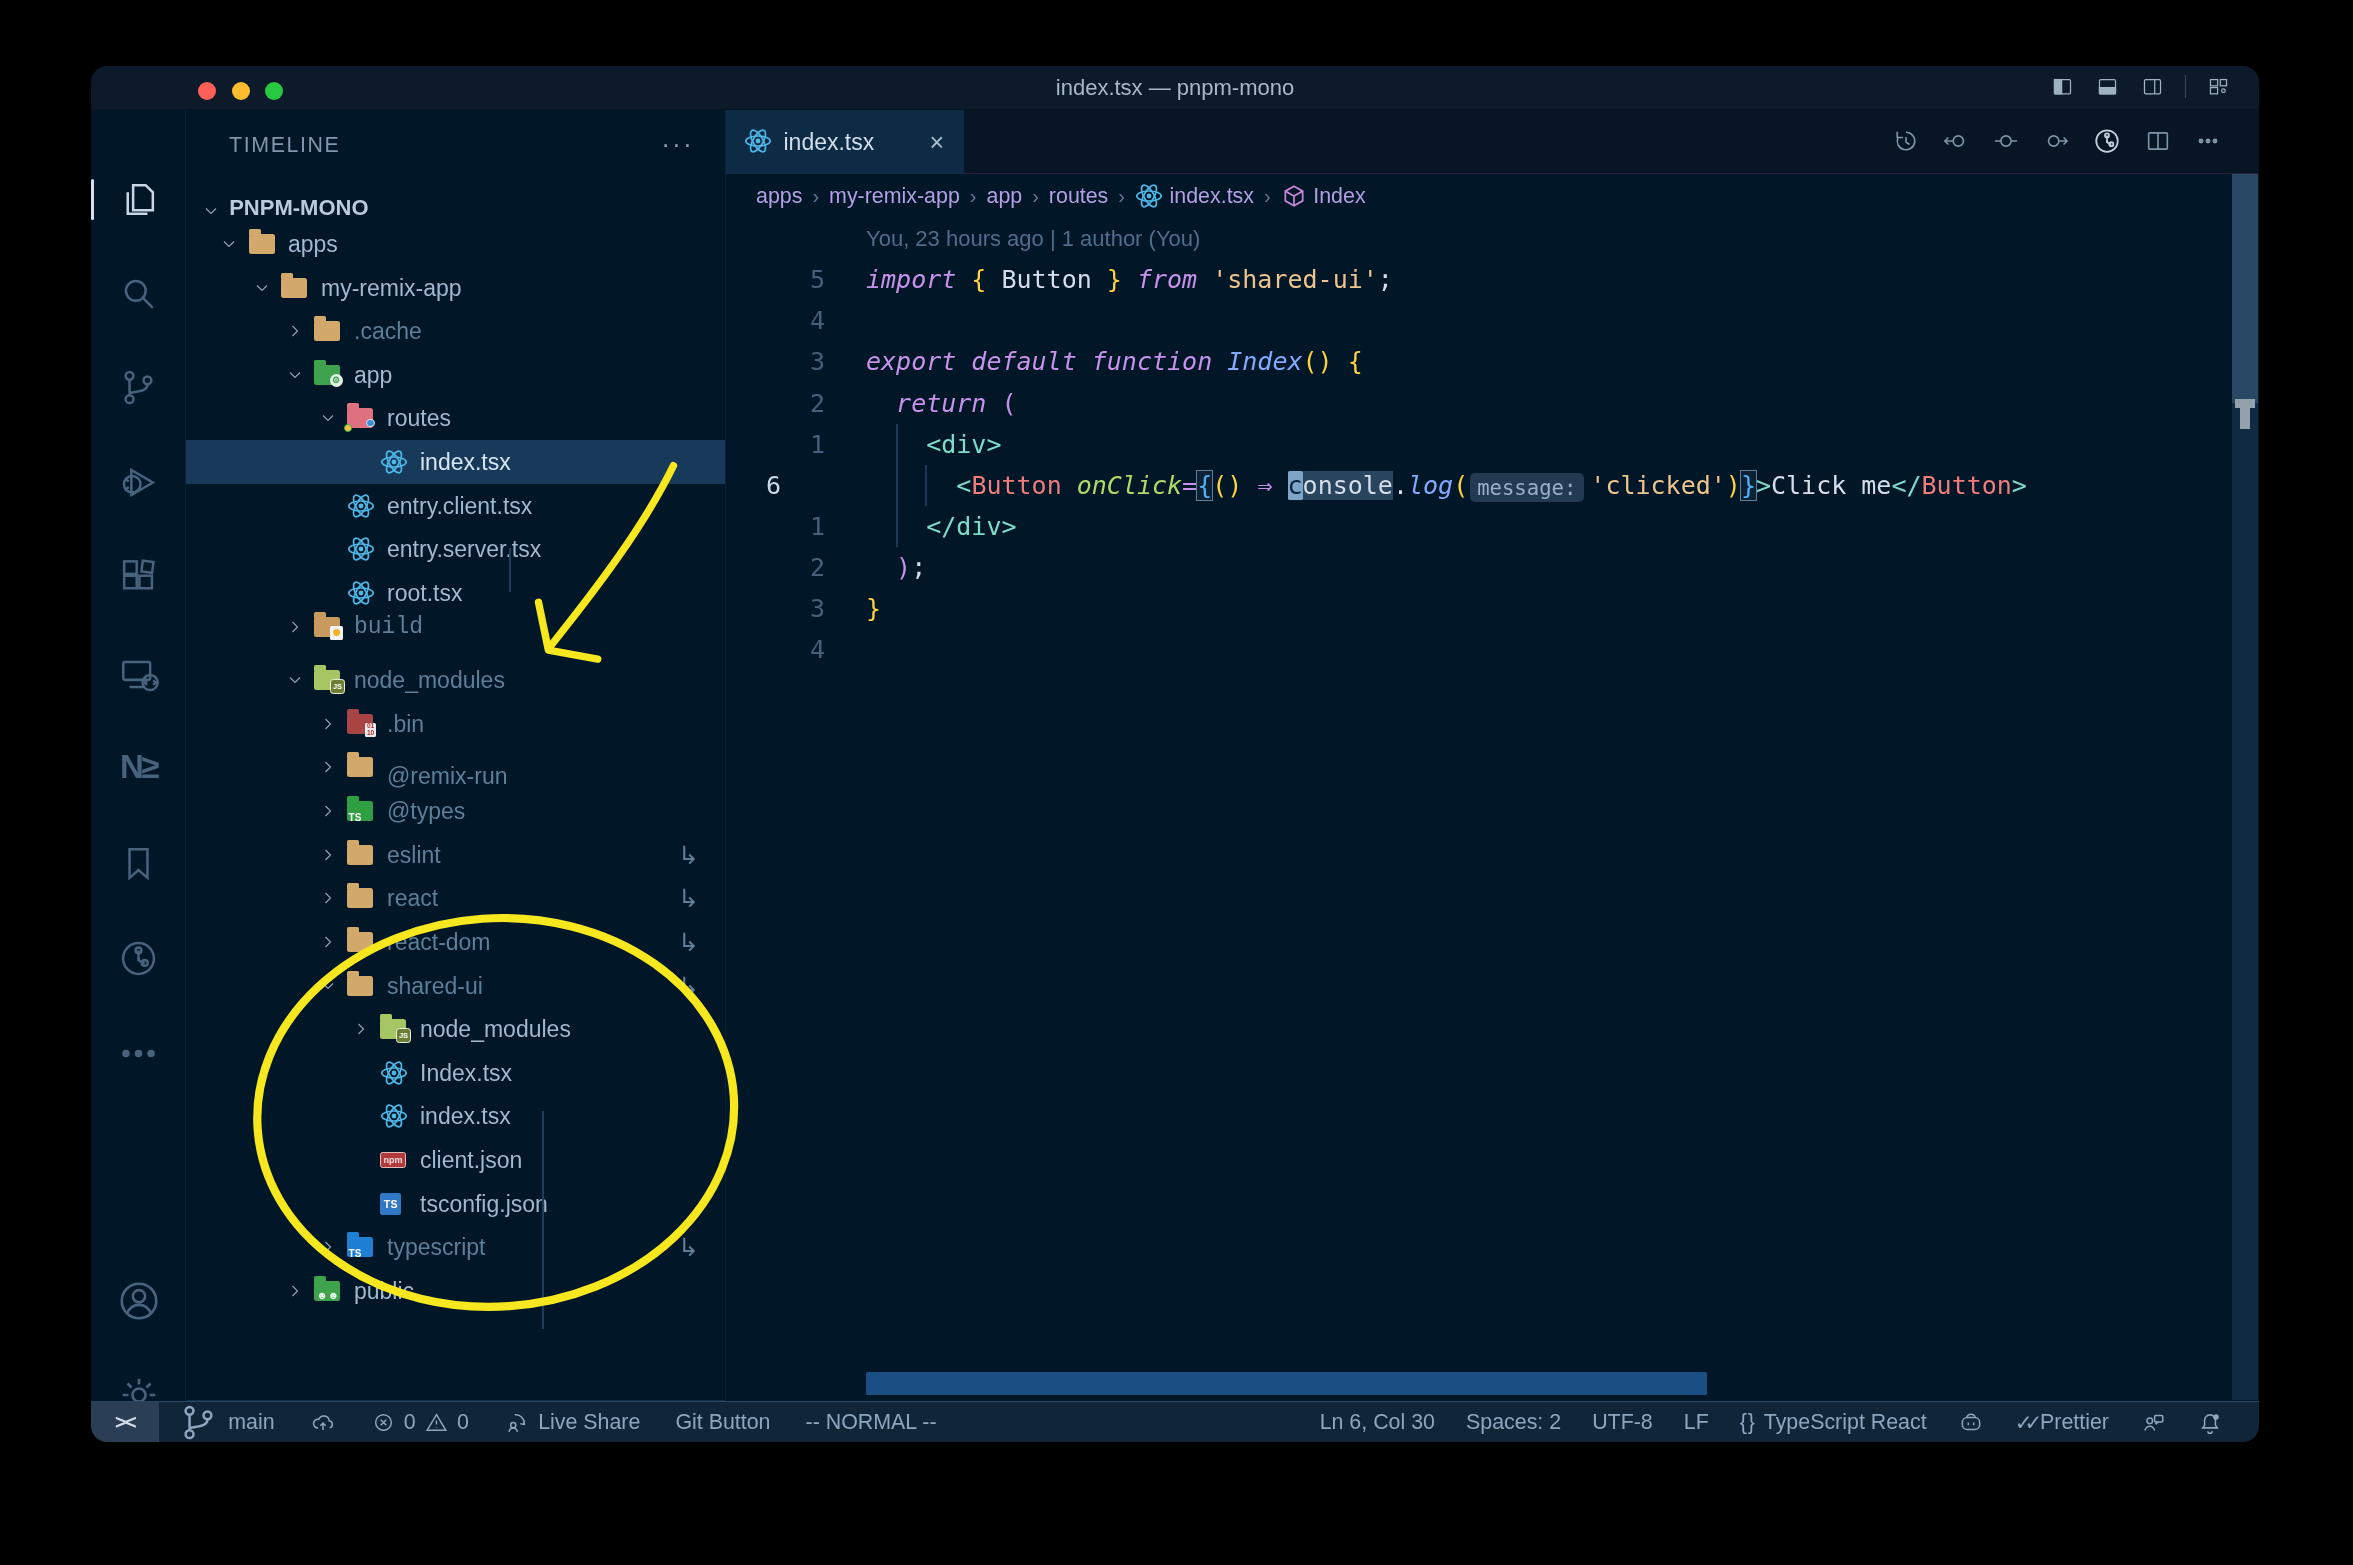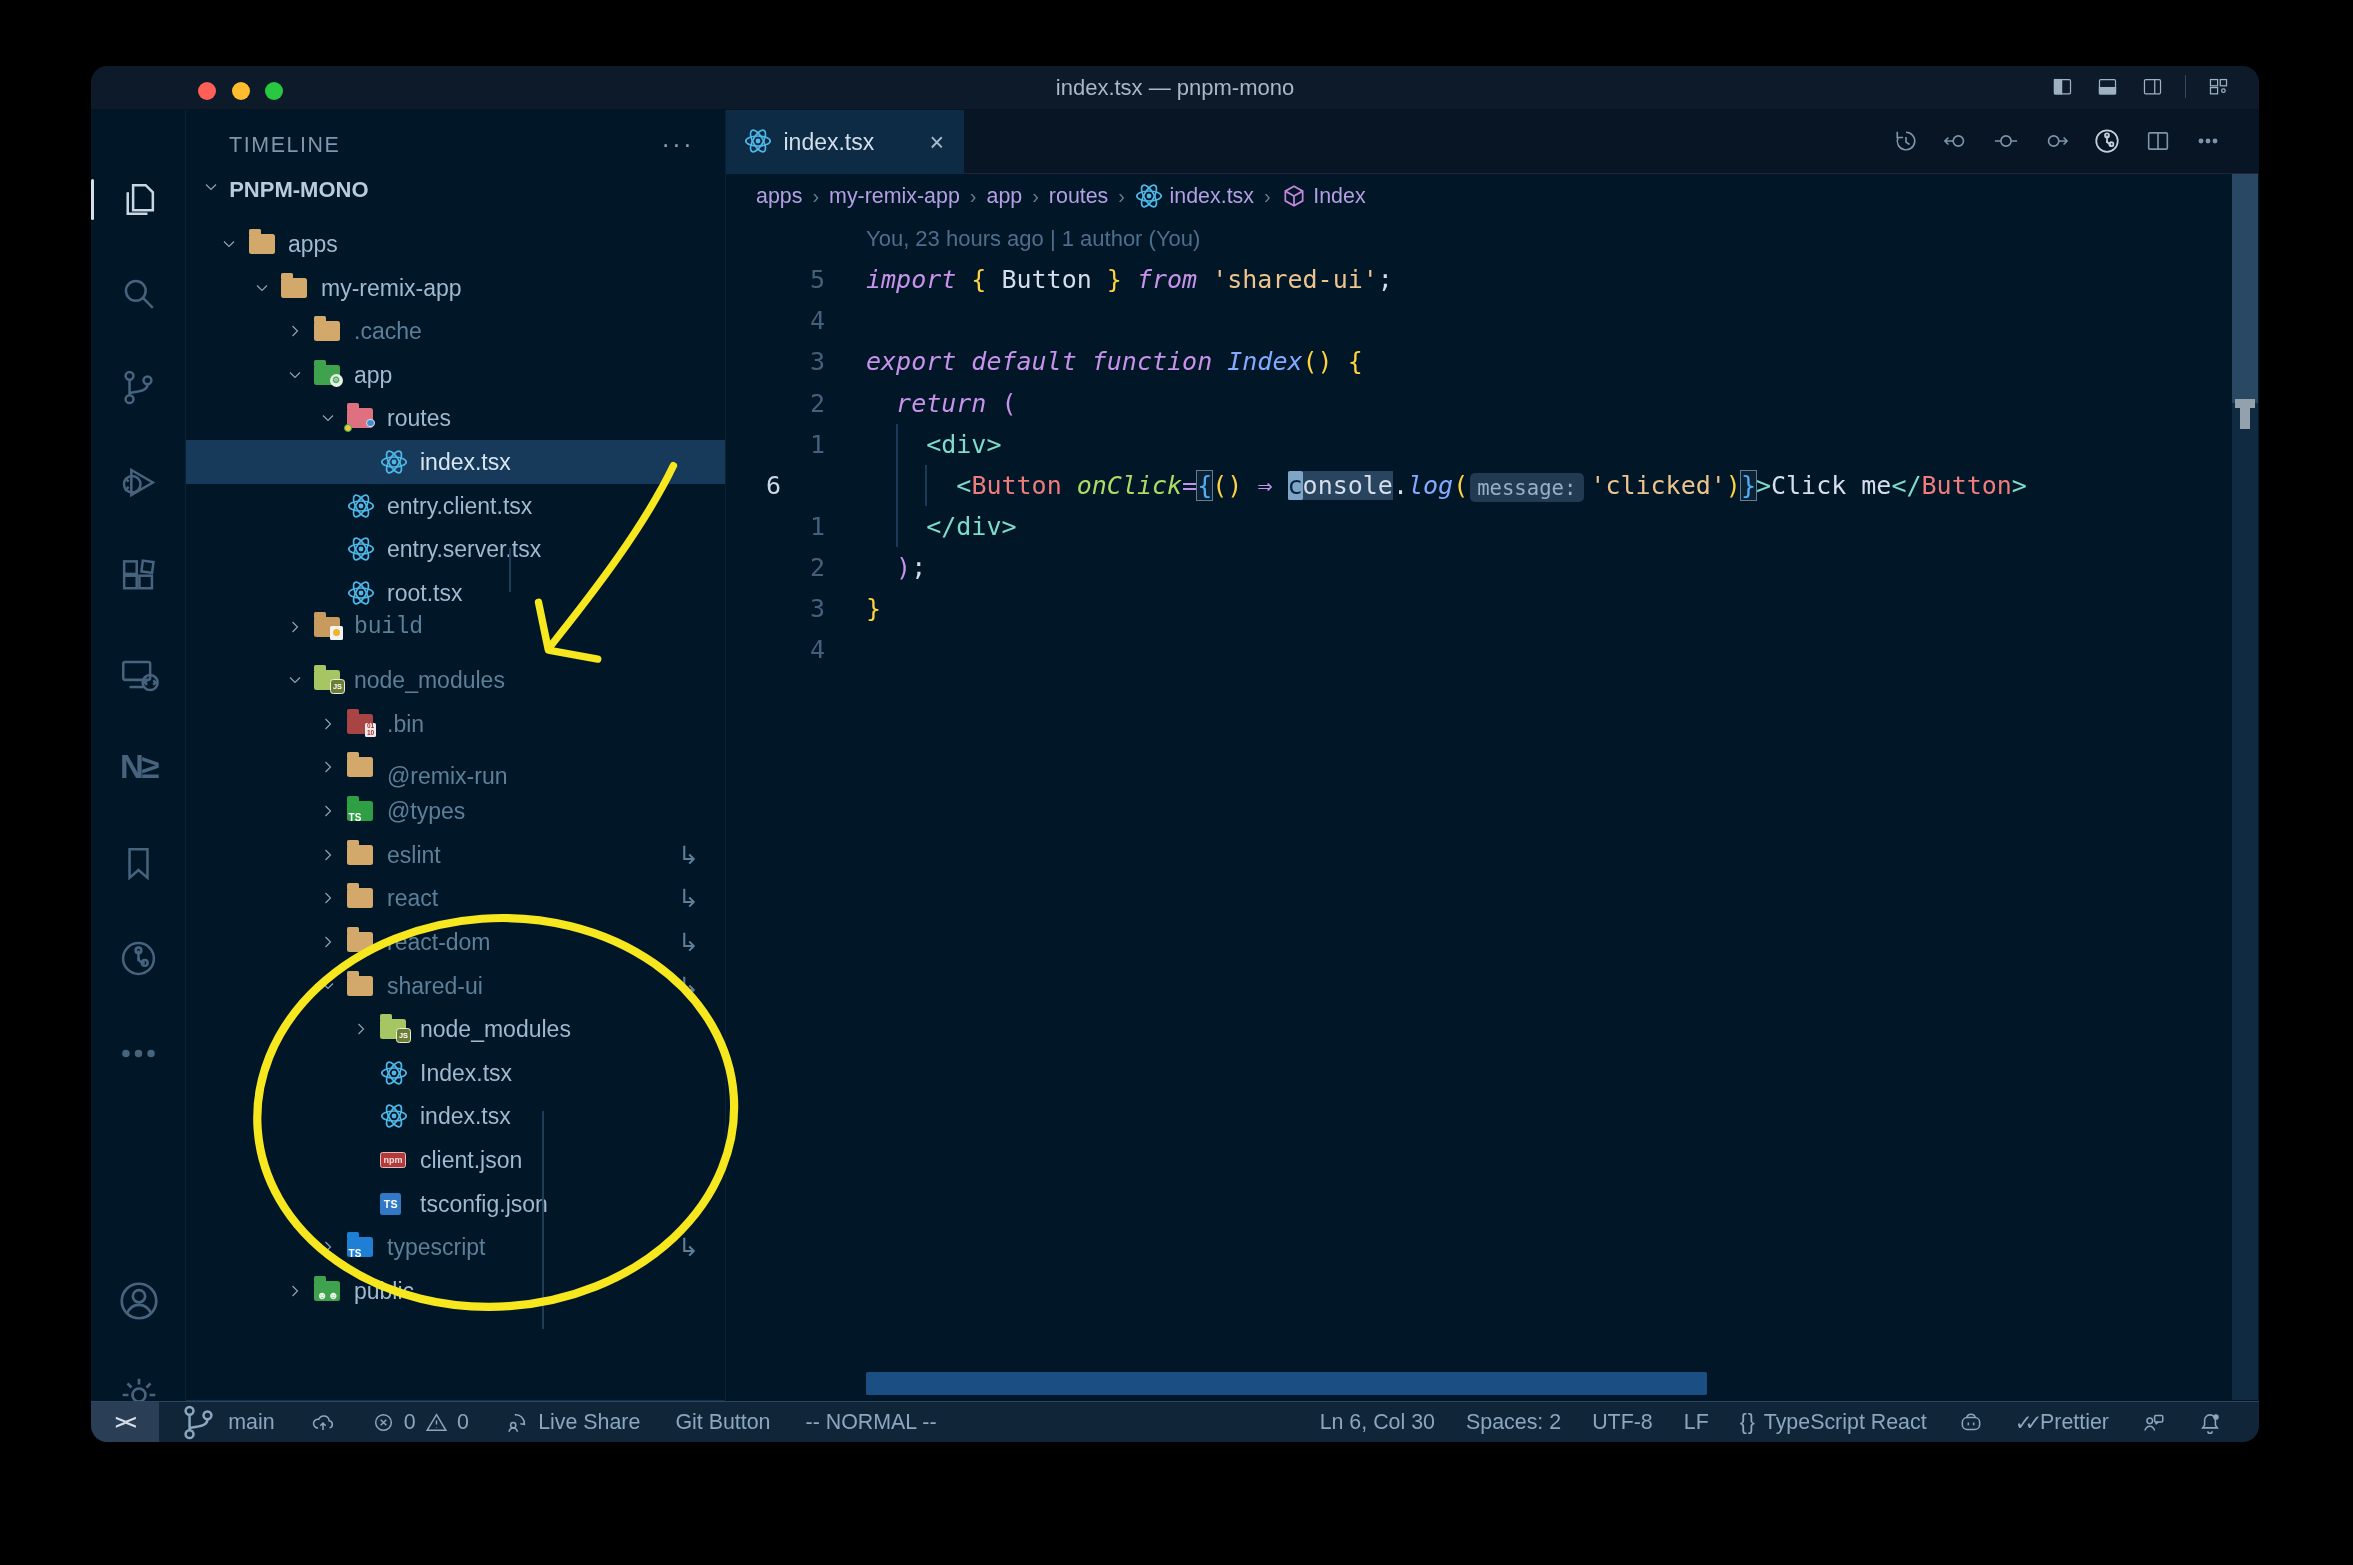--- a/index.html
+++ b/index.html
@@ -27,21 +27,21 @@
   .act-item{position:absolute;left:0;width:95px;height:82px;display:flex;align-items:center;justify-content:center;color:#47637d;}
   .act-item.active{color:#c9d7e2;}
   .act-ind{position:absolute;left:0;width:3.3px;border-radius:1.6px;background:#d6deeb;}
   .act-badge{position:absolute;width:30px;height:30px;border-radius:50%;background:#50677d;color:#eef4f8;font-size:18px;font-weight:bold;display:flex;align-items:center;justify-content:center;}
   .nx-glyph{font-size:33px;font-weight:bold;letter-spacing:-2.5px;}
 
   
   .sb-header{position:absolute;left:0;top:0;width:100%;height:67px;}
   .sb-header .t{position:absolute;left:43px;top:23px;font-size:21.4px;letter-spacing:1.6px;color:#7f97ac;}
   .sb-more{position:absolute;right:31px;top:20px;color:#8da4b8;font-size:25px;letter-spacing:2.5px;}
-  .sb-root{position:absolute;left:0;top:67px;width:100%;height:44px;display:flex;align-items:flex-start;color:#b9cbdc;font-weight:bold;font-size:22px;}
+  .sb-root{position:absolute;left:0;top:67px;width:100%;height:44px;display:flex;align-items:flex-end;color:#b9cbdc;font-weight:bold;font-size:22px;}
   .sb-root .chev{margin-left:15px;margin-right:8.2px;color:#8da4b8;display:flex;}
   .tree{position:absolute;left:0;top:112px;width:100%;}
   .trow{position:absolute;left:0;width:100%;height:44px;display:flex;align-items:center;font-size:23px;color:#9fb9cf;}
   .trow.dim{color:#5d7f98;}
   .trow.bright{color:#d8e6f2;}
   .trow.selected{background:#17395a;}
   .trow .chev{position:absolute;color:#8da4b8;display:flex;}
   .trow .lbl{position:absolute;white-space:nowrap;}
   .trow .sym{position:absolute;right:26px;color:#5f7e97;font-size:25px;}
   .tguide{position:absolute;width:1.6px;background:#1e3d59;}

